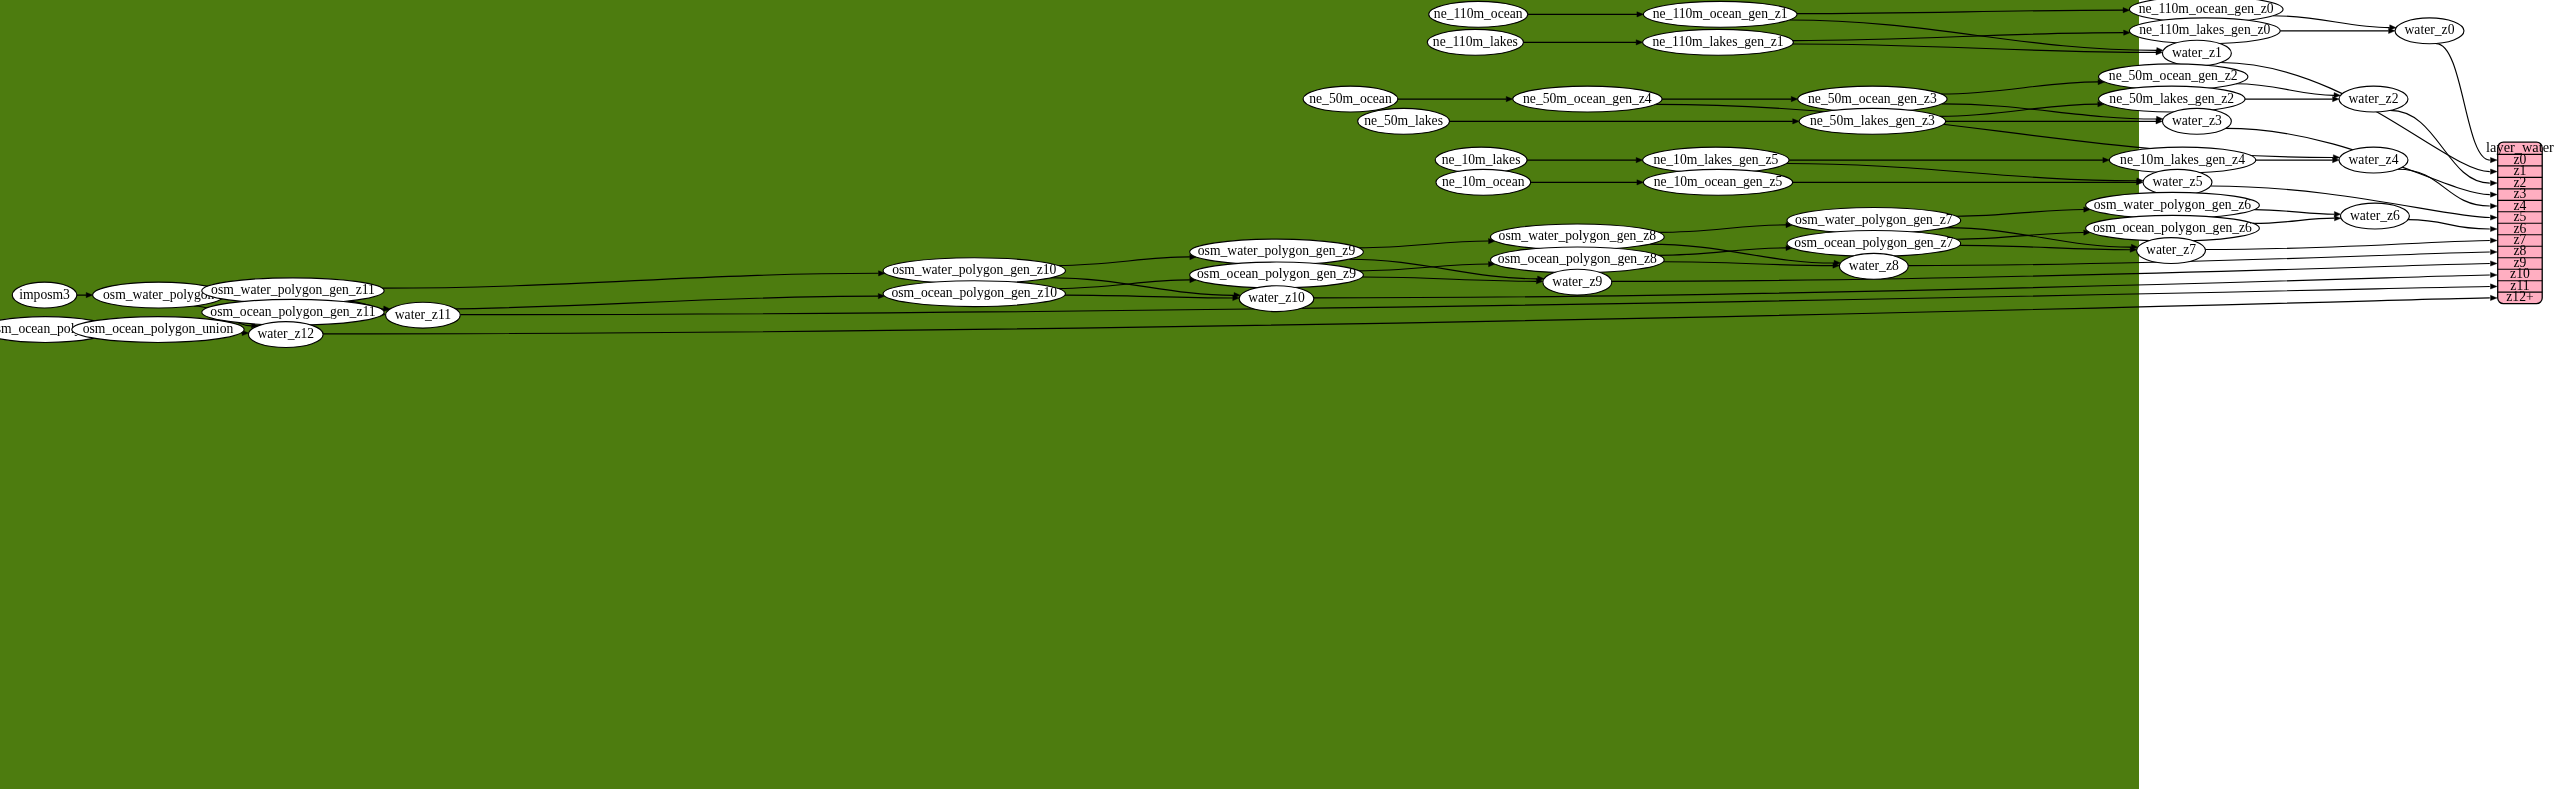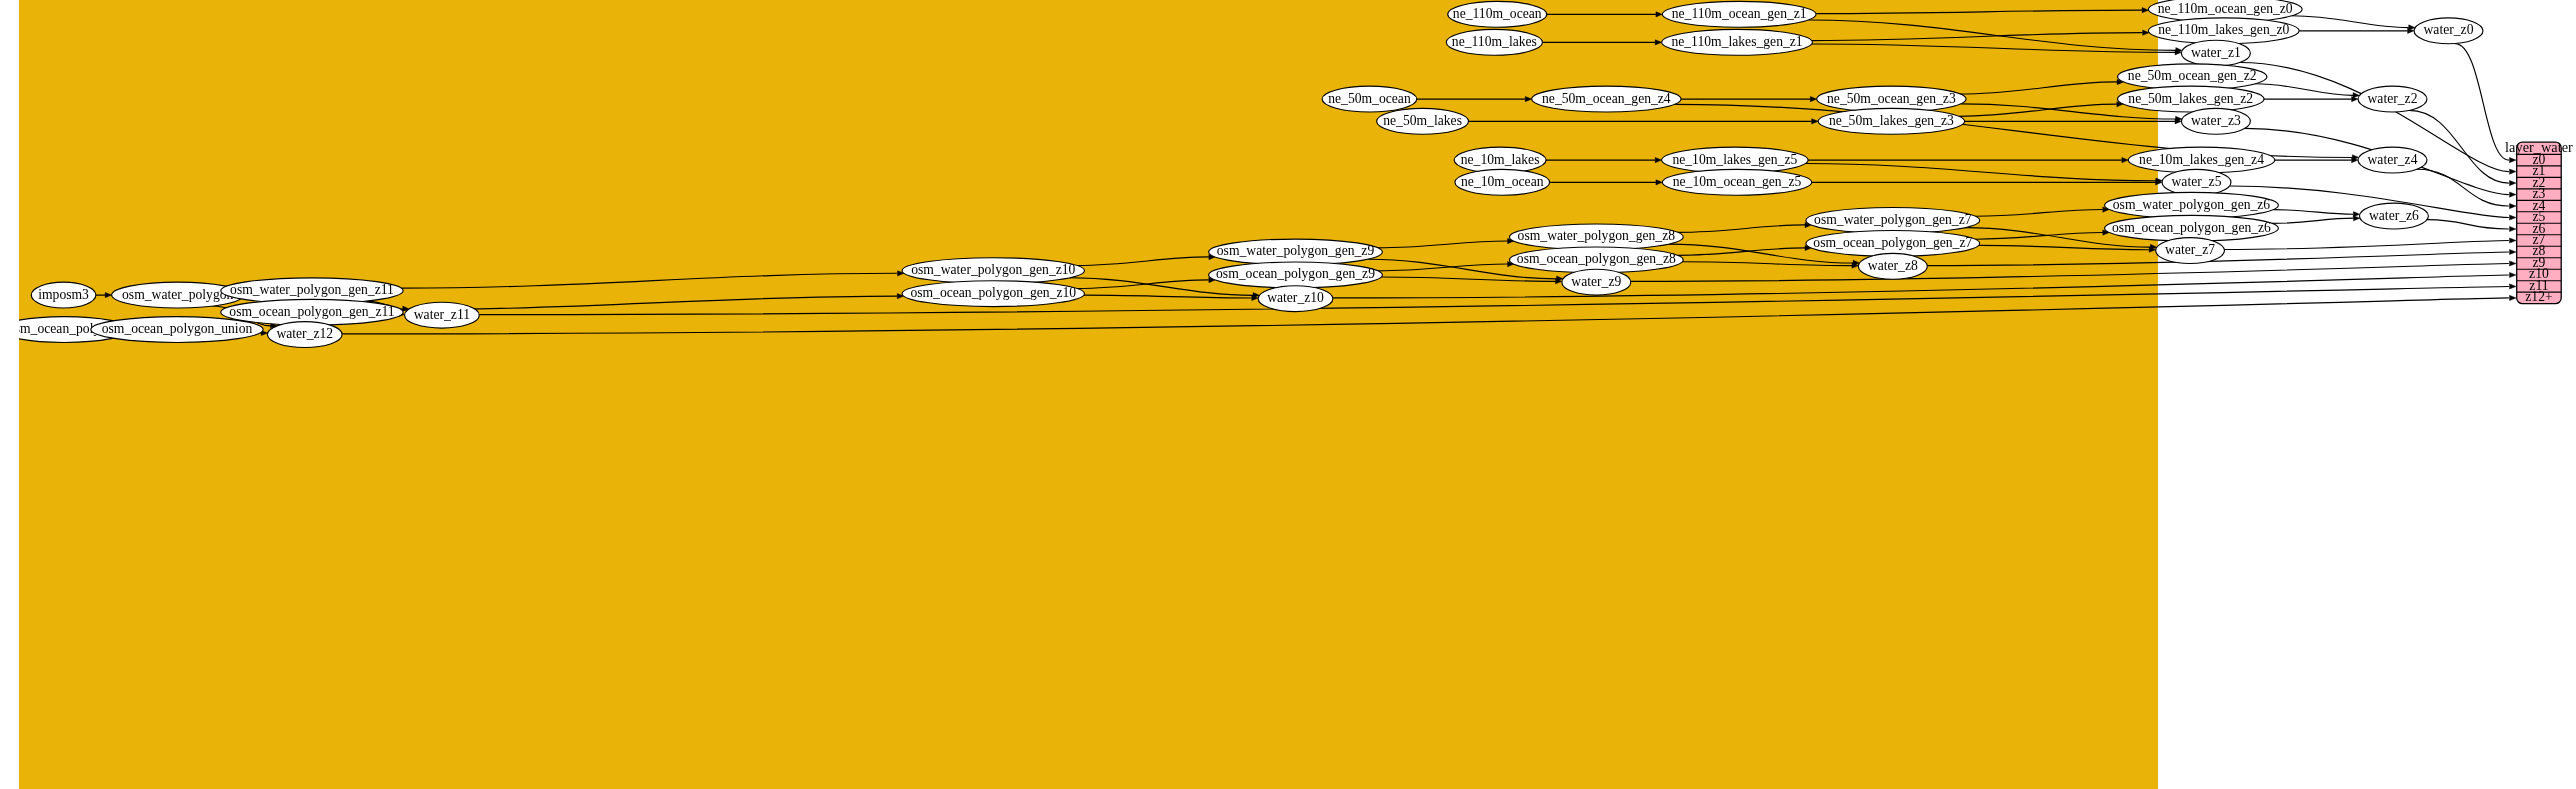--- a/index.html
+++ b/index.html
@@ -4,23 +4,22 @@
 <style>
   html, body {
     margin: 0;
     padding: 0;
     background: #ffffff;
   }
   #canvas {
     position: relative;
     width: 2139px;
     height: 789px;
-    background: #eab308;
+    background: #4d7c0f;
     font-family: "Liberation Serif", "DejaVu Serif", serif;
-    margin-left: 19px;
   }
   svg#graph {
     position: absolute;
     top: 0; left: 0;
     width: 2576px;
     height: 789px;
     display: block;
   }
   .node-ellipse {
     fill: #ffffff;

